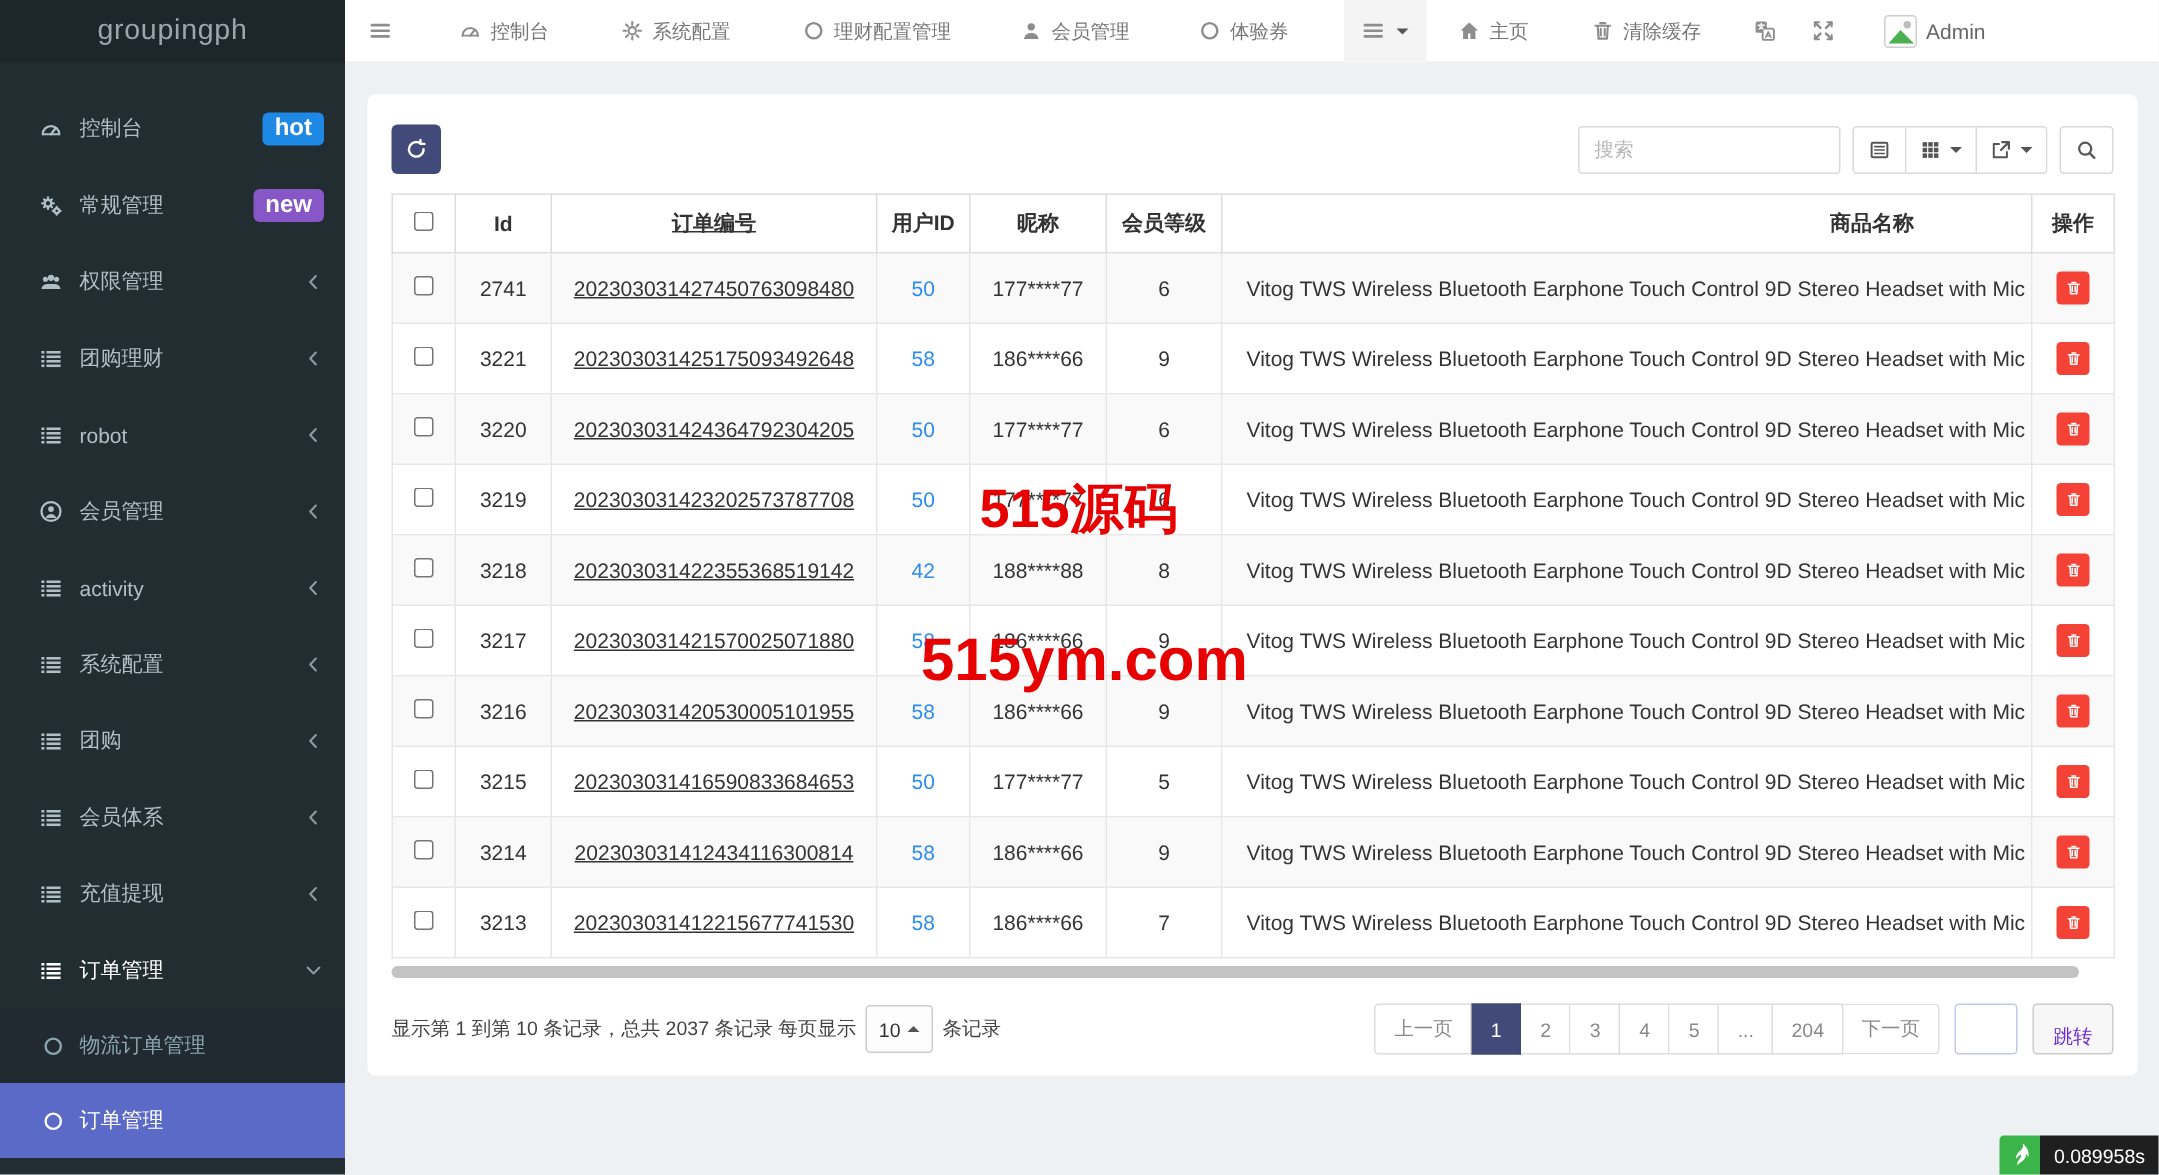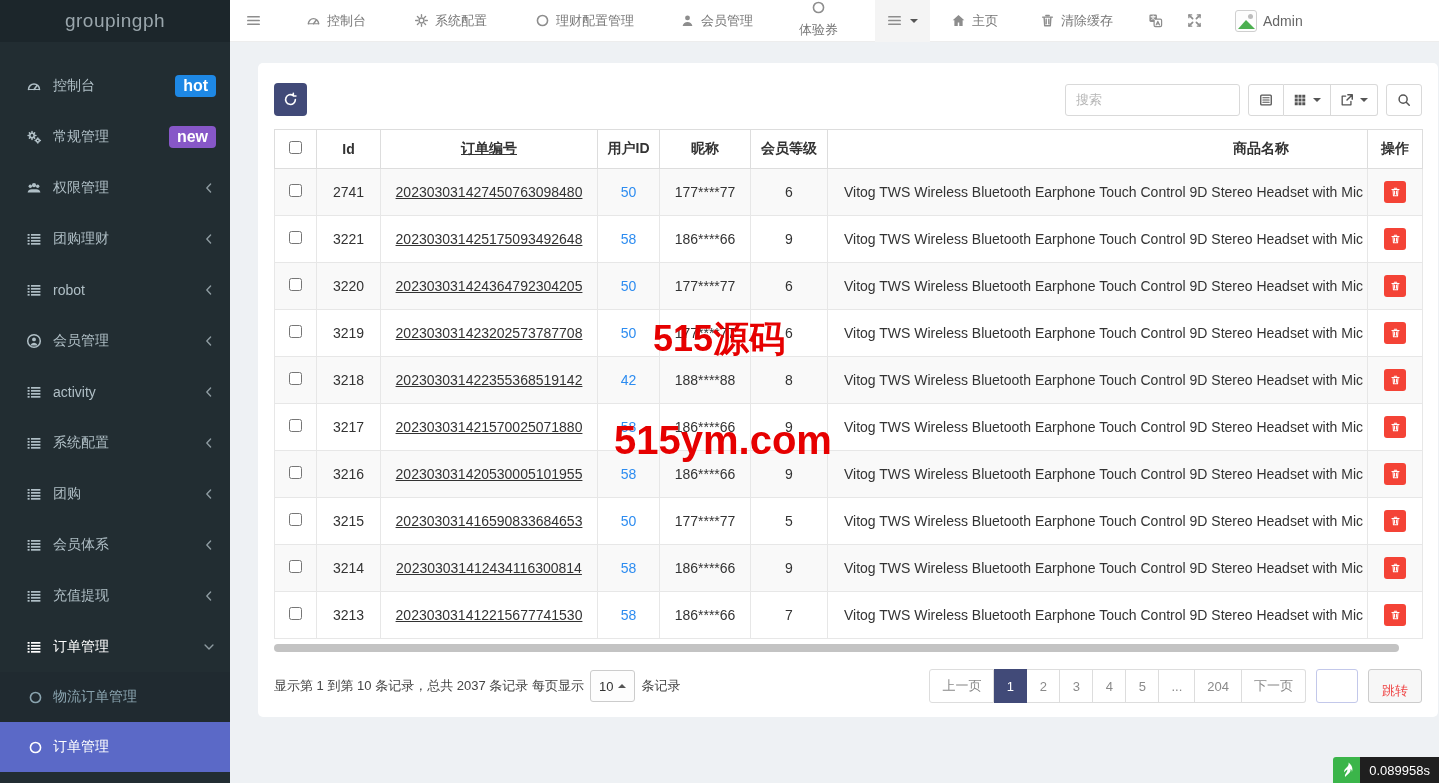--- a/index.html
+++ b/index.html
@@ -37,21 +37,21 @@
     border-top:4px solid #555; display:inline-block; margin-left:2px; }
   .avatar { width:22px; height:22px; border:1px solid #cfcfcf; border-radius:3px; background:#fdfdfd;
     position:relative; overflow:hidden; }
   .avatar:before { content:""; position:absolute; left:2px; bottom:2px; border-left:8px solid transparent;
     border-right:9px solid transparent; border-bottom:9px solid #4caf50; }
   .avatar:after { content:""; position:absolute; right:3px; top:3px; width:5px; height:5px;
     border-radius:50%; background:#bdbdbd; }
 
   
   .content { position:absolute; left:230px; top:42px; right:0; bottom:0; background:#eef1f4; }
-  .panel { position:absolute; left:28px; top:21px; width:1180px; height:654px;
+  .panel { position:absolute; left:15px; top:21px; width:1180px; height:654px;
     background:#fff; border-radius:5px; }
   .panel-toolbar { display:flex; justify-content:space-between; align-items:center; margin:20px 16px 13px; }
   .btn-refresh { width:33px; height:33px; background:#414a78; border:none; border-radius:4px;
     color:#fff; cursor:pointer; display:flex; align-items:center; justify-content:center; }
   .btn-refresh .ic { width:15px; height:15px; }
   .toolbar-right { display:flex; align-items:center; }
   .search-input { width:175px; height:32px; border:1px solid #d9d9d9; border-radius:3px;
     padding:0 10px; font-size:13px; color:#333; outline:none; margin-right:8px;
     font-family:"Liberation Sans","DejaVu Sans",sans-serif; }
   .search-input::placeholder { color:#b5b5b5; }
@@ -102,21 +102,21 @@
   .page-list { display:flex; }
   .page-btn { min-width:33px; height:34px; padding:0 12px; background:#fff; border:1px solid #ddd;
     color:#8a8a8a; font-size:13px; display:flex; align-items:center; justify-content:center; cursor:pointer; }
   .page-btn + .page-btn { border-left:none; }
   .page-btn:first-child { border-radius:3px 0 0 3px; }
   .page-btn:last-child { border-radius:0 3px 3px 0; }
   .page-btn.active { background:#414a78; border-color:#414a78; color:#fff; }
   .jump-input { width:42px; height:34px; border:1px solid #c3c8ea; border-radius:3px; margin:0 10px;
     outline:none; padding:0 6px; font-size:13px; }
   .btn-jump { height:34px; padding:12px 13px; background:#f7f7f7; border:1px solid #ccc; border-radius:3px;
-    color:#ef4444; font-size:13px; cursor:pointer; }
+    color:#6d28d9; font-size:13px; cursor:pointer; }
 
   
   .wm { position:absolute; font-weight:bold; z-index:50; pointer-events:none; }
   .wm1 { left:653px; top:315px; font-size:36px; }
   .wm2 { left:614px; top:418px; font-size:40px; }
 
   
   .time-chip { position:absolute; right:0; bottom:0; display:flex; align-items:stretch; z-index:60; }
   .time-icon { width:27px; height:26px; background:#3bb54a; border-radius:3px 0 0 0;
     display:flex; align-items:center; justify-content:center; }
@@ -360,21 +360,21 @@
         </svg></span>
     <span>理财配置管理</span>
   </div>
   <div class="nav-item" style="margin-left:16px;">
     <span class="ic"><svg viewBox="0 0 16 16" width="100%" height="100%" fill="none" stroke="currentColor" stroke-width="1.5" stroke-linecap="round" stroke-linejoin="round">
           <circle cx="8" cy="5.2" r="2.6" fill="currentColor" stroke="none"></circle>
           <path d="M2.8 13.8c.5-3 2.7-4.2 5.2-4.2s4.7 1.2 5.2 4.2z" fill="currentColor" stroke="none"></path>
         </svg></span>
     <span>会员管理</span>
   </div>
-  <div class="nav-item" style="margin-left:16px;flex-direction:column;">
+  <div class="nav-item" style="margin-left:16px;">
     <span class="ic"><svg viewBox="0 0 16 16" width="100%" height="100%" fill="none" stroke="currentColor" stroke-width="1.5" stroke-linecap="round" stroke-linejoin="round">
           <circle cx="8" cy="8" r="5.4" stroke-width="1.7"></circle>
         </svg></span>
     <span>体验券</span>
   </div>
   <div class="nav-item highlight iconbtn" style="margin-left:22px;">
     <span class="ic"><svg viewBox="0 0 16 16" width="100%" height="100%" fill="none" stroke="currentColor" stroke-width="1.5" stroke-linecap="round" stroke-linejoin="round">
           <path d="M2 4h12M2 8h12M2 12h12" stroke-width="1.8"></path>
         </svg></span>
     <span class="caret-down"></span>

